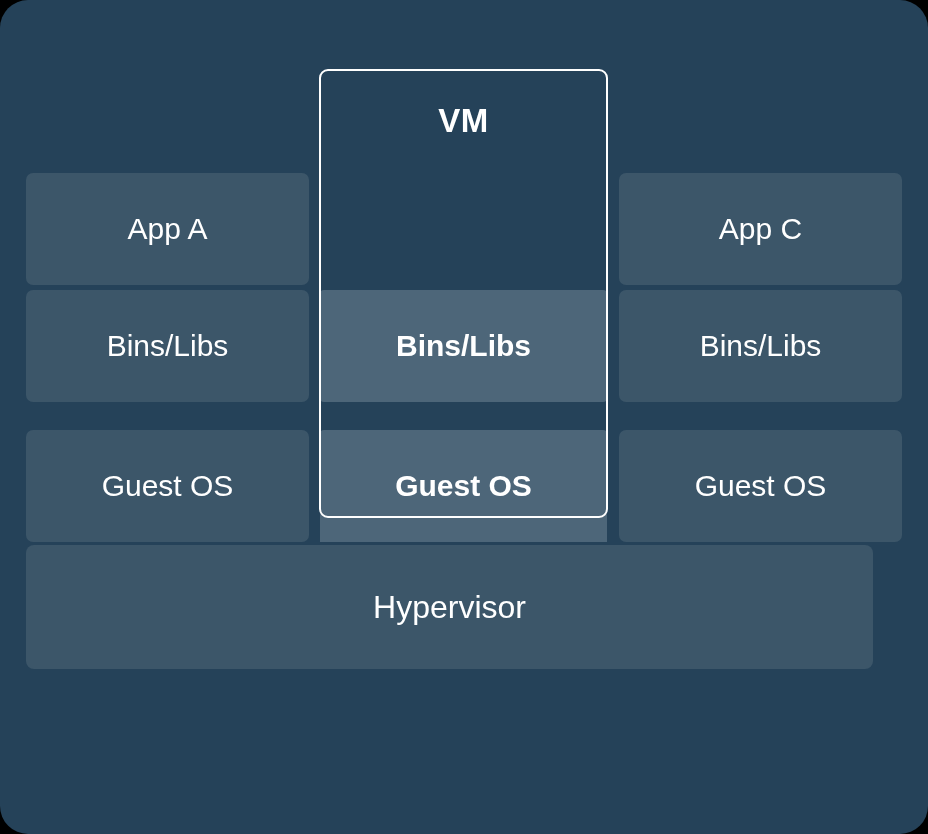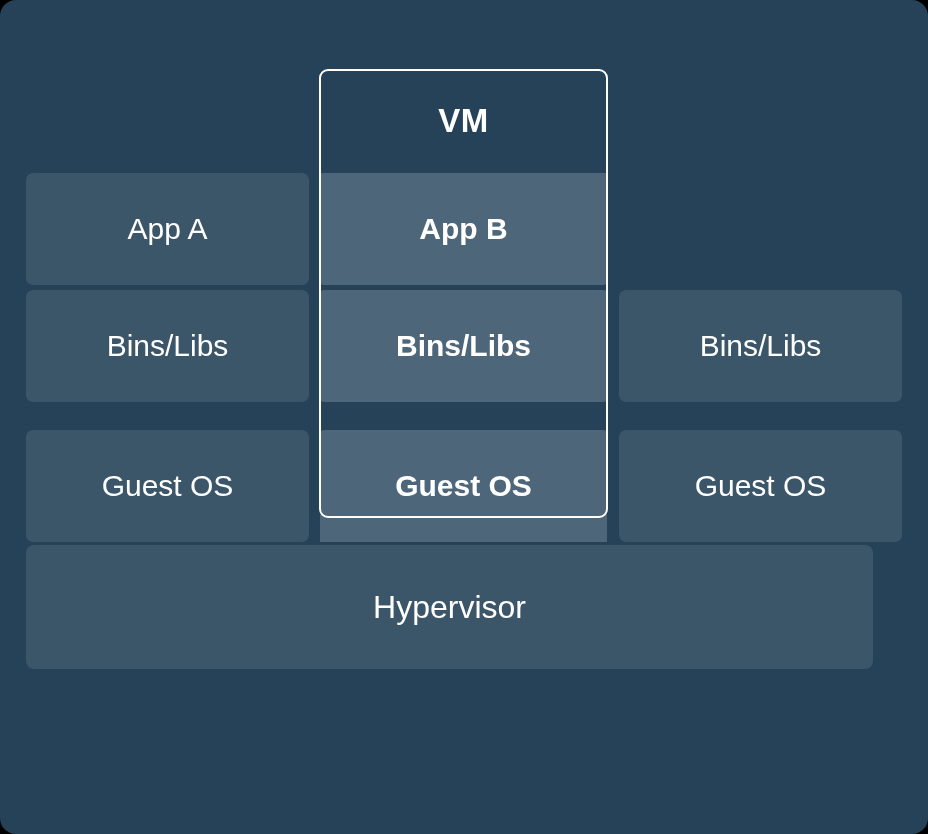--- a/index.html
+++ b/index.html
@@ -8,21 +8,21 @@
     background: #000000;
     width: 928px;
     height: 834px;
     overflow: hidden;
   }
   #canvas {
     position: relative;
     width: 928px;
     height: 834px;
     background: #254259;
-    border-radius: 16px;
+    border-radius: 28px;
     font-family: "Liberation Sans", "DejaVu Sans", sans-serif;
     color: #ffffff;
     overflow: hidden;
     box-sizing: border-box;
   }
 
   
   #vm-outline {
     position: absolute;
     left: 319px;
@@ -111,21 +111,21 @@
 </head>
 <body>
 
 <div id="canvas">
 
   <div id="vm-outline"></div>
   <div id="vm-label">VM</div>
 
   <div class="row" id="row-app">
     <div class="cell side left" id="cell-app-left">App A</div>
-    <div class="cell mid" id="cell-app-mid">App B</div>
+    <div class="cell side right" id="cell-app-right">App C</div>
   </div>
 
   <div class="row" id="row-bins">
     <div class="cell side left" id="cell-bins-left">Bins/Libs</div>
     <div class="cell mid" id="cell-bins-mid">Bins/Libs</div>
     <div class="cell side right" id="cell-bins-right">Bins/Libs</div>
   </div>
 
   <div class="row" id="row-guest">
     <div class="cell side left" id="cell-guest-left">Guest OS</div>

